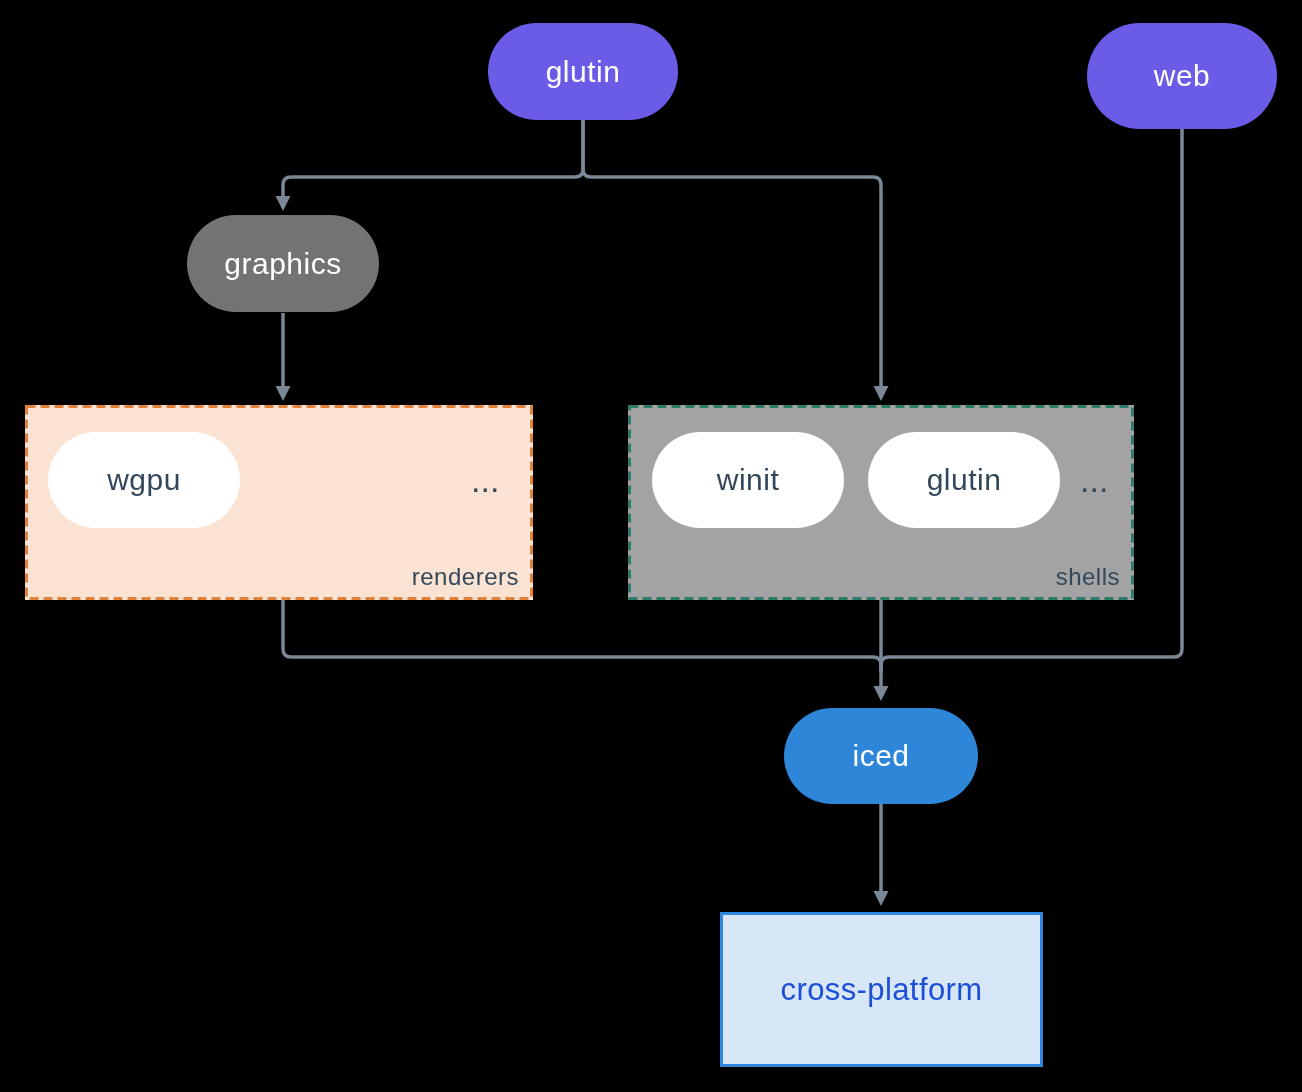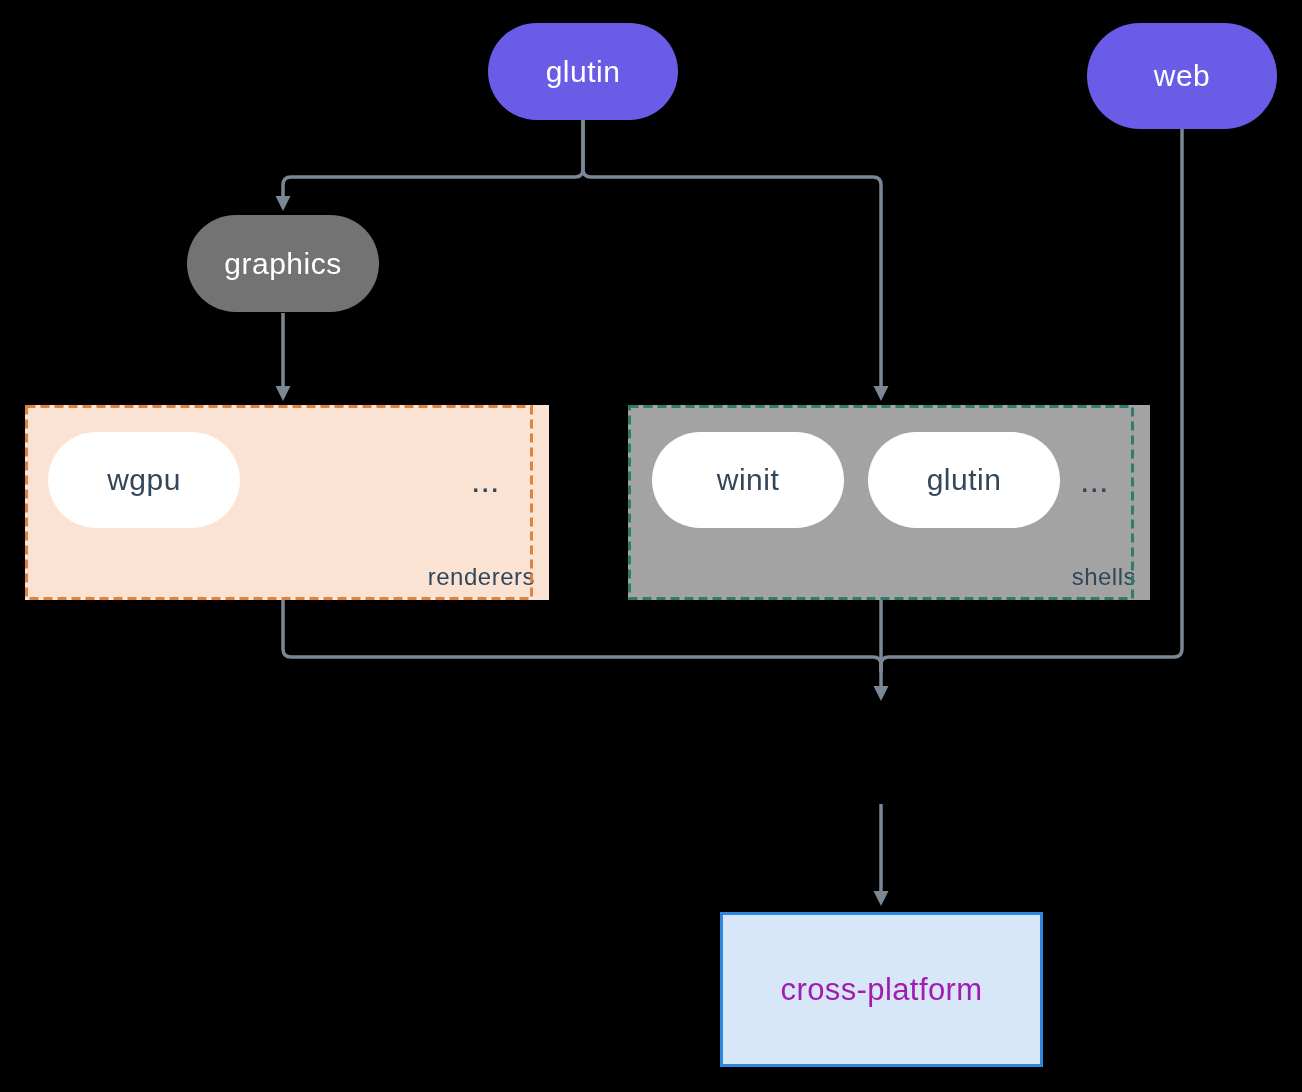--- a/index.html
+++ b/index.html
@@ -42,21 +42,20 @@
 
   .node-native   { left: 488px;  top: 23px;  width: 190px; height: 97px; }
   .node-web      { left: 1087px; top: 23px;  width: 190px; height: 106px; text-align: center; }
   .node-graphics { left: 187px;  top: 215px; width: 192px; height: 97px; }
   .node-iced     { left: 784px;  top: 708px; width: 194px; height: 96px; }
 
   
   .group {
     position: absolute;
     z-index: 1;
-    padding-left: 16px;
   }
   .group-renderers {
     left: 25px; top: 405px;
     width: 508px; height: 195px;
     background: #FAE3D2;
   }
   .group-shells {
     left: 628px; top: 405px;
     width: 506px; height: 195px;
     background: #a3a3a3;
@@ -104,21 +103,21 @@
     text-align: right;
   }
 
   
   .app-box {
     position: absolute;
     left: 720px; top: 912px;
     width: 317px; height: 149px;
     background: #D7E7F7;
     border: 3px solid #2E86DE;
-    color: #a21caf;
+    color: #1d4ed8;
     display: flex;
     flex-direction: column;
     align-items: center;
     justify-content: center;
     font-size: 31px;
     letter-spacing: 0.4px;
     line-height: 48px;
     z-index: 4;
   }
 </style>
@@ -157,18 +156,19 @@
       <polygon points="881,701 873.5,686 888.5,686"></polygon>
       <polygon points="881,906 873.5,891 888.5,891"></polygon>
     </g>
     <rect x="26.5" y="406.5" width="505" height="192" fill="none" stroke="#E0813C" stroke-width="3" stroke-dasharray="9 5"></rect>
     <rect x="629.5" y="406.5" width="503" height="192" fill="none" stroke="#2E7C6C" stroke-width="3" stroke-dasharray="9 5"></rect>
   </svg>
 
   <div class="pill pill-purple node-native">glutin</div>
   <div class="pill pill-purple node-web">web</div>
   <div class="pill pill-orange node-graphics">graphics</div>
+  <div class="pill pill-blue node-iced">iced</div>
 
   <div class="app-box">
     <div>cross-platform</div>
   </div>
 
 </div>
 
 </body></html>

